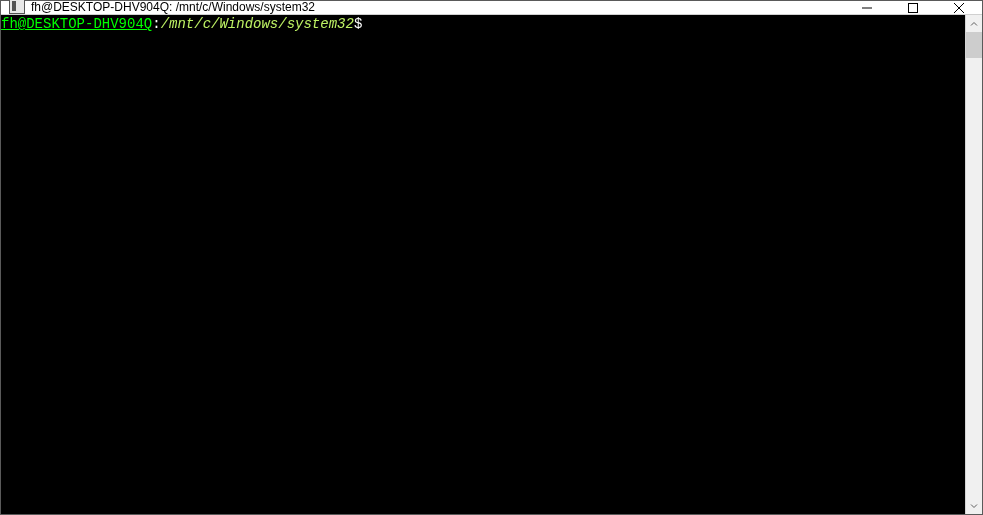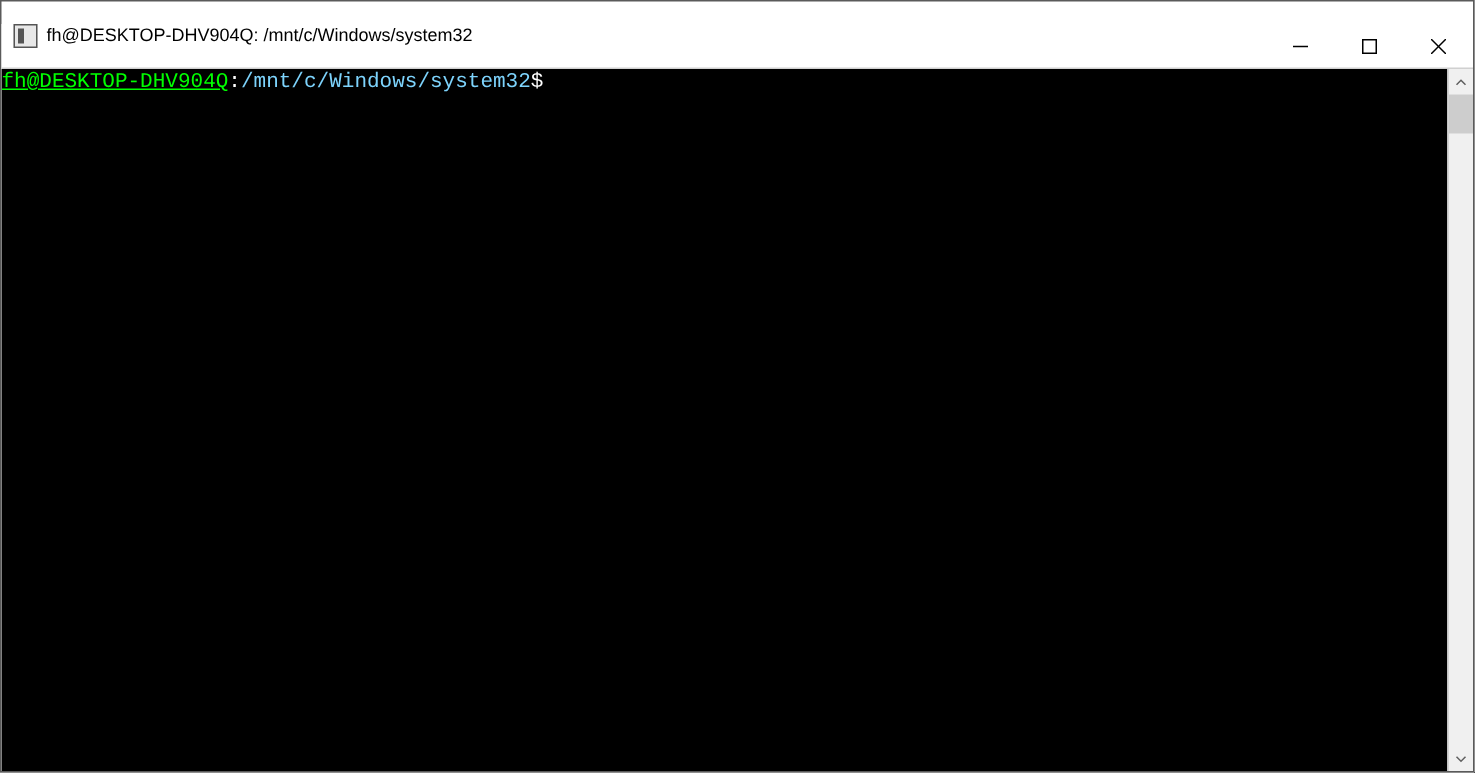--- a/index.html
+++ b/index.html
@@ -16,27 +16,26 @@
     }
     .window {
       width: 983px;
       height: 515px;
       border: 1px solid #5a5a5a;
       display: flex;
       flex-direction: column;
       background: #fff;
     }
     .titlebar {
-      height: 30px;
+      height: 14px;
       background: #ffffff;
       display: flex;
-      align-items: flex-start;
+      align-items: flex-end;
       border-bottom: 1px solid #d0d0d0;
       flex-shrink: 0;
-      margin-top: 15px;
     }
     .titlebar-icon {
       width: 16px;
       height: 16px;
       margin-left: 8px;
       margin-right: 6px;
       border: 1px solid #555;
       background: #e8e8e8;
       position: relative;
       flex-shrink: 0;
@@ -96,21 +95,22 @@
       display: block;
     }
     .prompt-userhost {
       color: #00ff00;
       text-decoration: underline;
     }
     .prompt-colon {
       color: #ffffff;
     }
     .prompt-path {
-      color: #7dd3fc;
+      color: #bef264;
+      font-style: italic;
     }
     .prompt-dollar {
       color: #ffffff;
     }
     .scrollbar {
       width: 17px;
       background: #f0f0f0;
       display: flex;
       flex-direction: column;
       border-left: 1px solid #d4d4d4;

